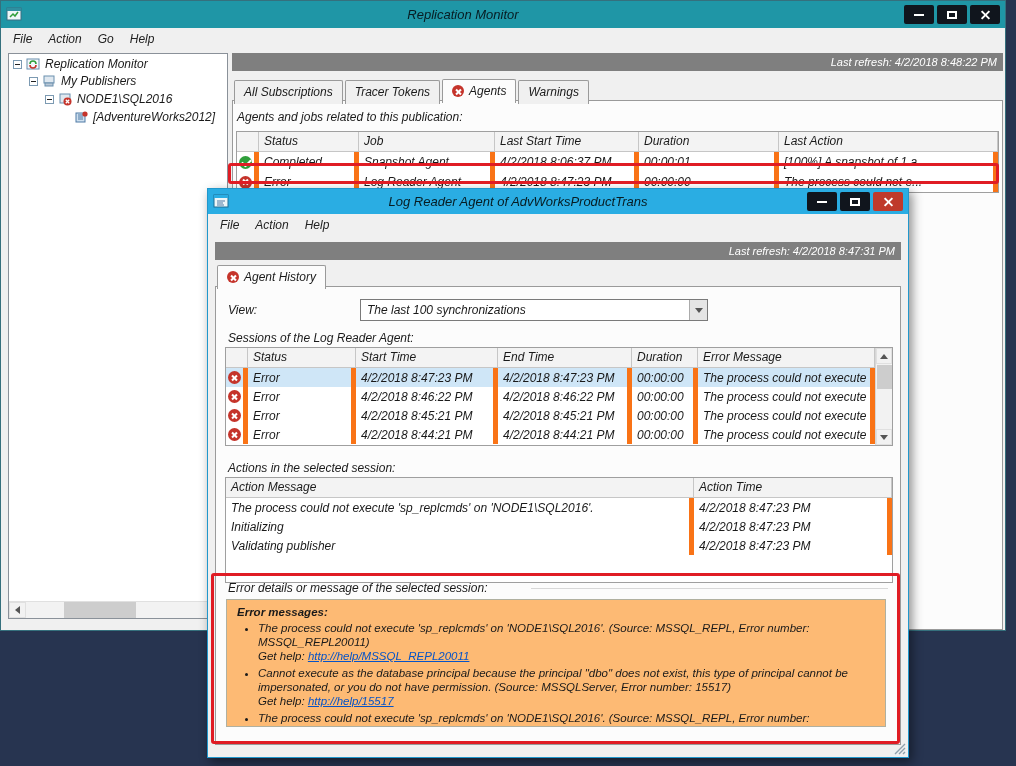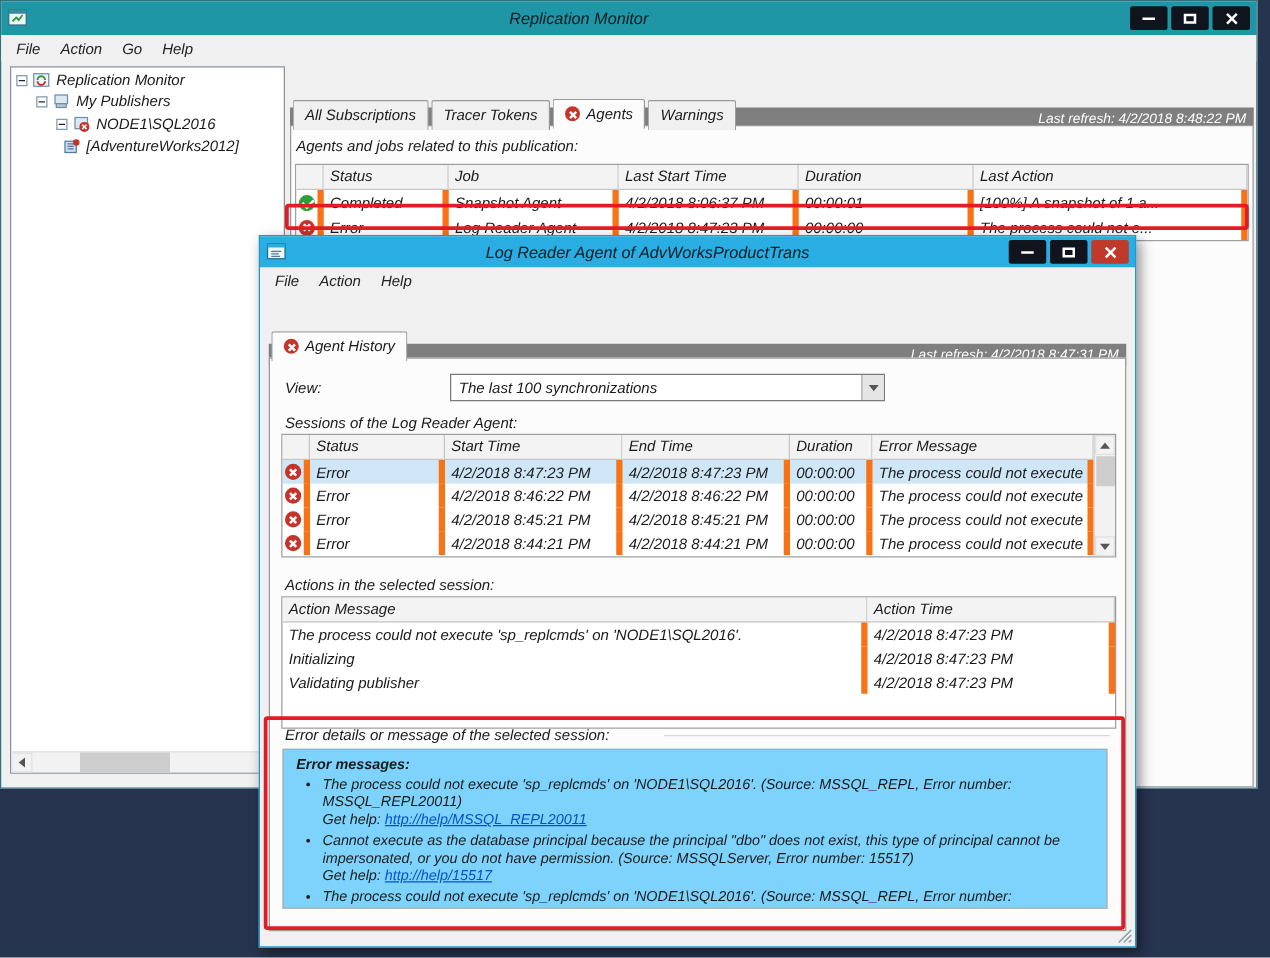--- a/index.html
+++ b/index.html
@@ -19,21 +19,21 @@
   .g-min { width:10px; height:2px; background:#fff; }
   .g-max { width:10px; height:8px; border:2px solid #fff; }
   .g-close { position:relative; width:11px; height:11px; }
   .g-close::before,.g-close::after { content:""; position:absolute; left:0; top:4.5px; width:11px; height:2px; background:#fff; }
   .g-close::before { transform:rotate(45deg); }
   .g-close::after { transform:rotate(-45deg); }
 
   .menubar { height:21px; display:flex; align-items:center; padding-left:4px; background:#f0f0f0; }
   .menu-item { padding:2px 8px; color:#222; cursor:default; }
 
-  .refresh-bar { background:#7f7f7f; color:#fff; font-size:11px; line-height:18px; height:18px; text-align:right; padding-right:6px; white-space:nowrap; overflow:hidden;margin-top:33px; }
+  .refresh-bar { background:#7f7f7f; color:#fff; font-size:11px; line-height:18px; height:18px; text-align:right; padding-right:6px; white-space:nowrap; overflow:hidden; }
 
   
   .main-window { left:0; top:0; width:1006px; height:631px; border:1px solid #35707d; z-index:1; }
   .main-titlebar { height:27px; background:#1f96a6; }
 
   .tree-pane { position:absolute; left:7px; top:52px; width:220px; height:566px; background:#fff; border:1px solid #8a9199; overflow:hidden; }
   .tree-item { height:18px; display:flex; align-items:center; white-space:nowrap; cursor:default; }
   .expander { width:9px; height:9px; border:1px solid #7c9ab2; background:#fff; position:relative; flex:none; margin-right:4px; }
   .expander::after { content:""; position:absolute; left:1px; top:3px; width:5px; height:1px; background:#222; }
   .tree-ic { width:15px; height:14px; flex:none; margin-right:4px; display:flex; }
@@ -97,21 +97,21 @@
   .sessions-lv .lvc, .sessions-lv .lvh { height:19px; }
   .sessions-lv .lvh { height:20px; }
 
   .actions-label { position:absolute; left:12px; top:174px; }
   .actions-lv { position:absolute; left:9px; top:190px; width:668px; height:106px; }
   .actions-lv .lvc { height:19px; }
 
   .error-label-row { position:absolute; left:12px; right:12px; top:294px; display:flex; align-items:center;gap:36px; }
   .error-label-row .h-line { flex:1; height:1px; background:#d8d8d8; margin-left:8px; }
 
-  .error-box { position:absolute; left:10px; right:14px; top:312px; height:128px; background:#7dd3fc; border:1px solid #b0b0a0; padding:5px 10px 4px; font-size:11.5px; line-height:14px; overflow:hidden; }
+  .error-box { position:absolute; left:10px; right:14px; top:312px; height:128px; background:#fdba74; border:1px solid #b0b0a0; padding:5px 10px 4px; font-size:11.5px; line-height:14px; overflow:hidden; }
   .err-heading { font-weight:bold; margin-bottom:2px; }
   .error-box ul { margin:0; padding-left:21px; list-style:disc; }
   .error-box li { margin-bottom:3px; }
   .link { color:#0653c7; text-decoration:underline; cursor:pointer; }
 
   .grip { position:absolute; right:2px; bottom:2px; width:13px; height:13px; }
 
   
   .annotation { position:absolute; border:3px solid #e01c24; border-radius:3px; z-index:40; pointer-events:none; }
   .ann-row { left:228px; top:163px; width:771px; height:21px; }
@@ -177,21 +177,21 @@
         <span class="expander"></span>
         <span class="tree-ic">
           <svg viewBox="0 0 14 14" width="14" height="14">
               <rect x="2" y="2" width="10" height="9" fill="#dfe8f0" stroke="#6a8fae"></rect>
               <circle cx="9.5" cy="9.5" r="4" fill="#c5342b"></circle>
               <path d="M7.8 7.8l3.4 3.4M11.2 7.8l-3.4 3.4" stroke="#fff" stroke-width="1.3"></path>
             </svg>
         </span>
         <span class="tree-label">NODE1\SQL2016</span>
       </div>
-      <div class="tree-item" style="padding-left:28px;">
+      <div class="tree-item" style="padding-left:28px;margin-left:24px;">
         <span style="width:13px; flex:none;"></span>
         <span class="tree-ic">
           <svg viewBox="0 0 14 14" width="14" height="14">
               <rect x="2" y="3" width="9" height="9" fill="#cfe0ef" stroke="#4f7aa5"></rect>
               <path d="M4 5h5M4 7h5M4 9h5" stroke="#4f7aa5" stroke-width="1"></path>
               <circle cx="11" cy="4" r="2.6" fill="#c5342b"></circle>
             </svg>
         </span>
         <span class="tree-label">[AdventureWorks2012]</span>
       </div>

